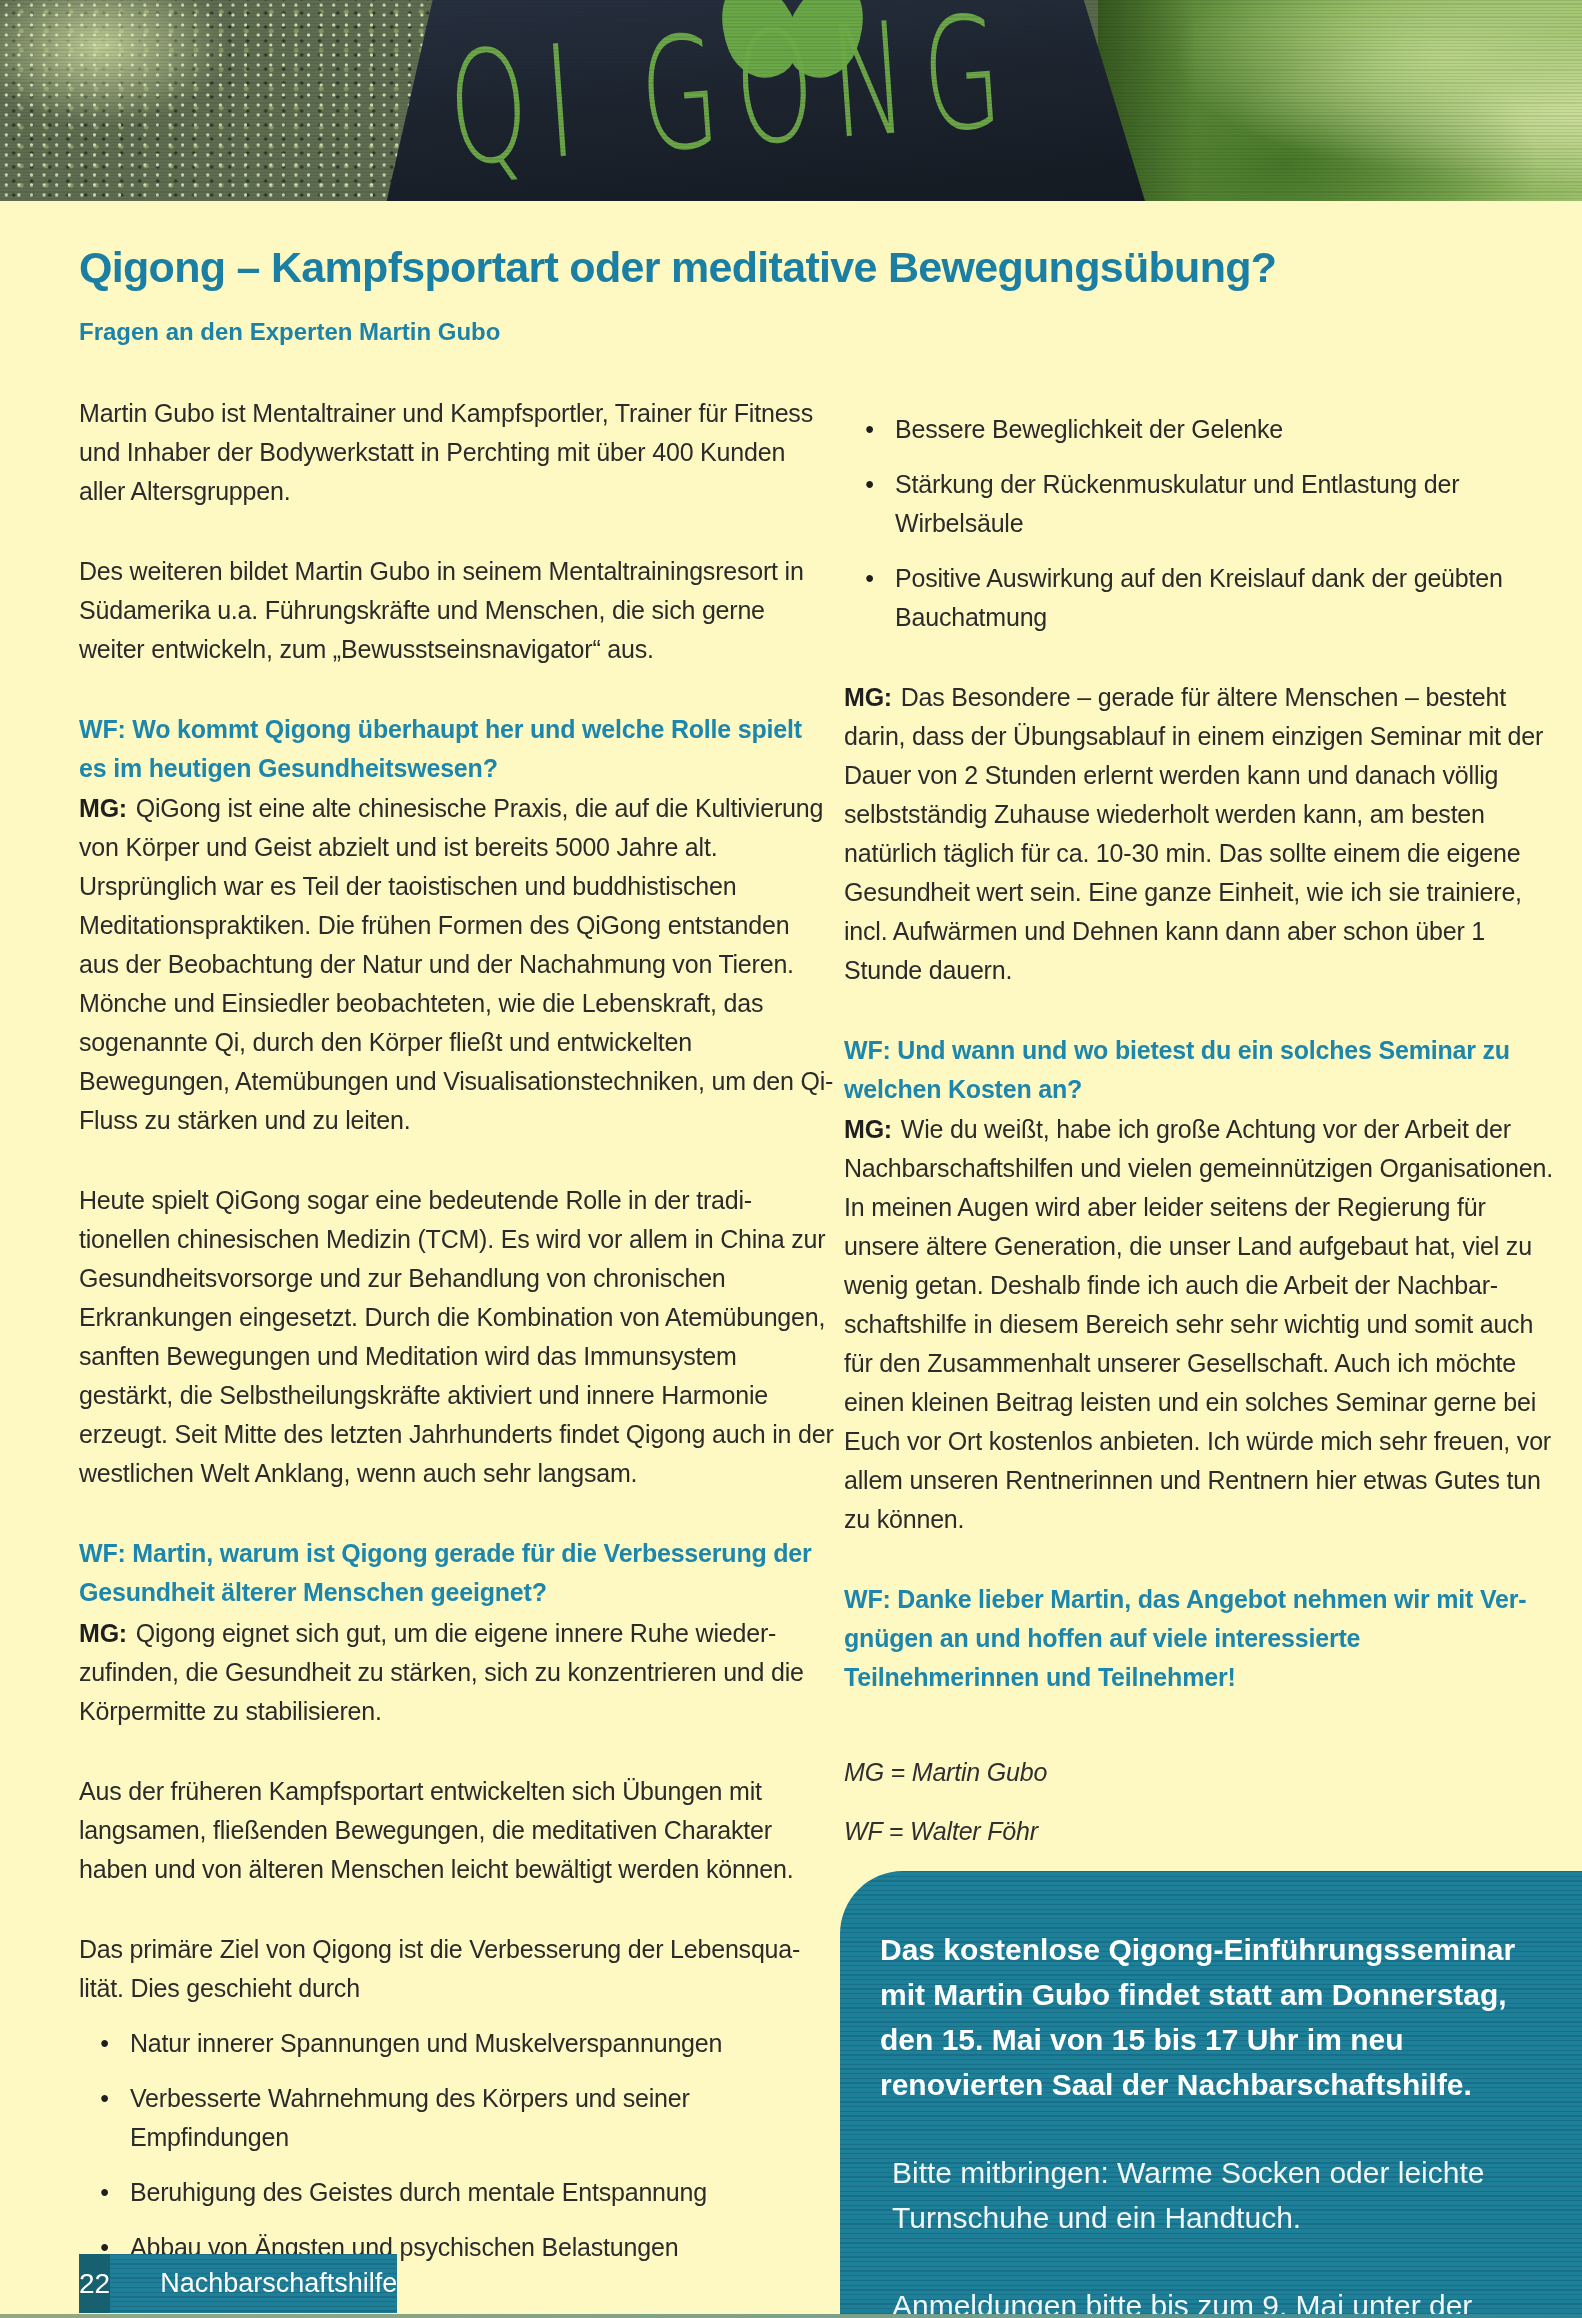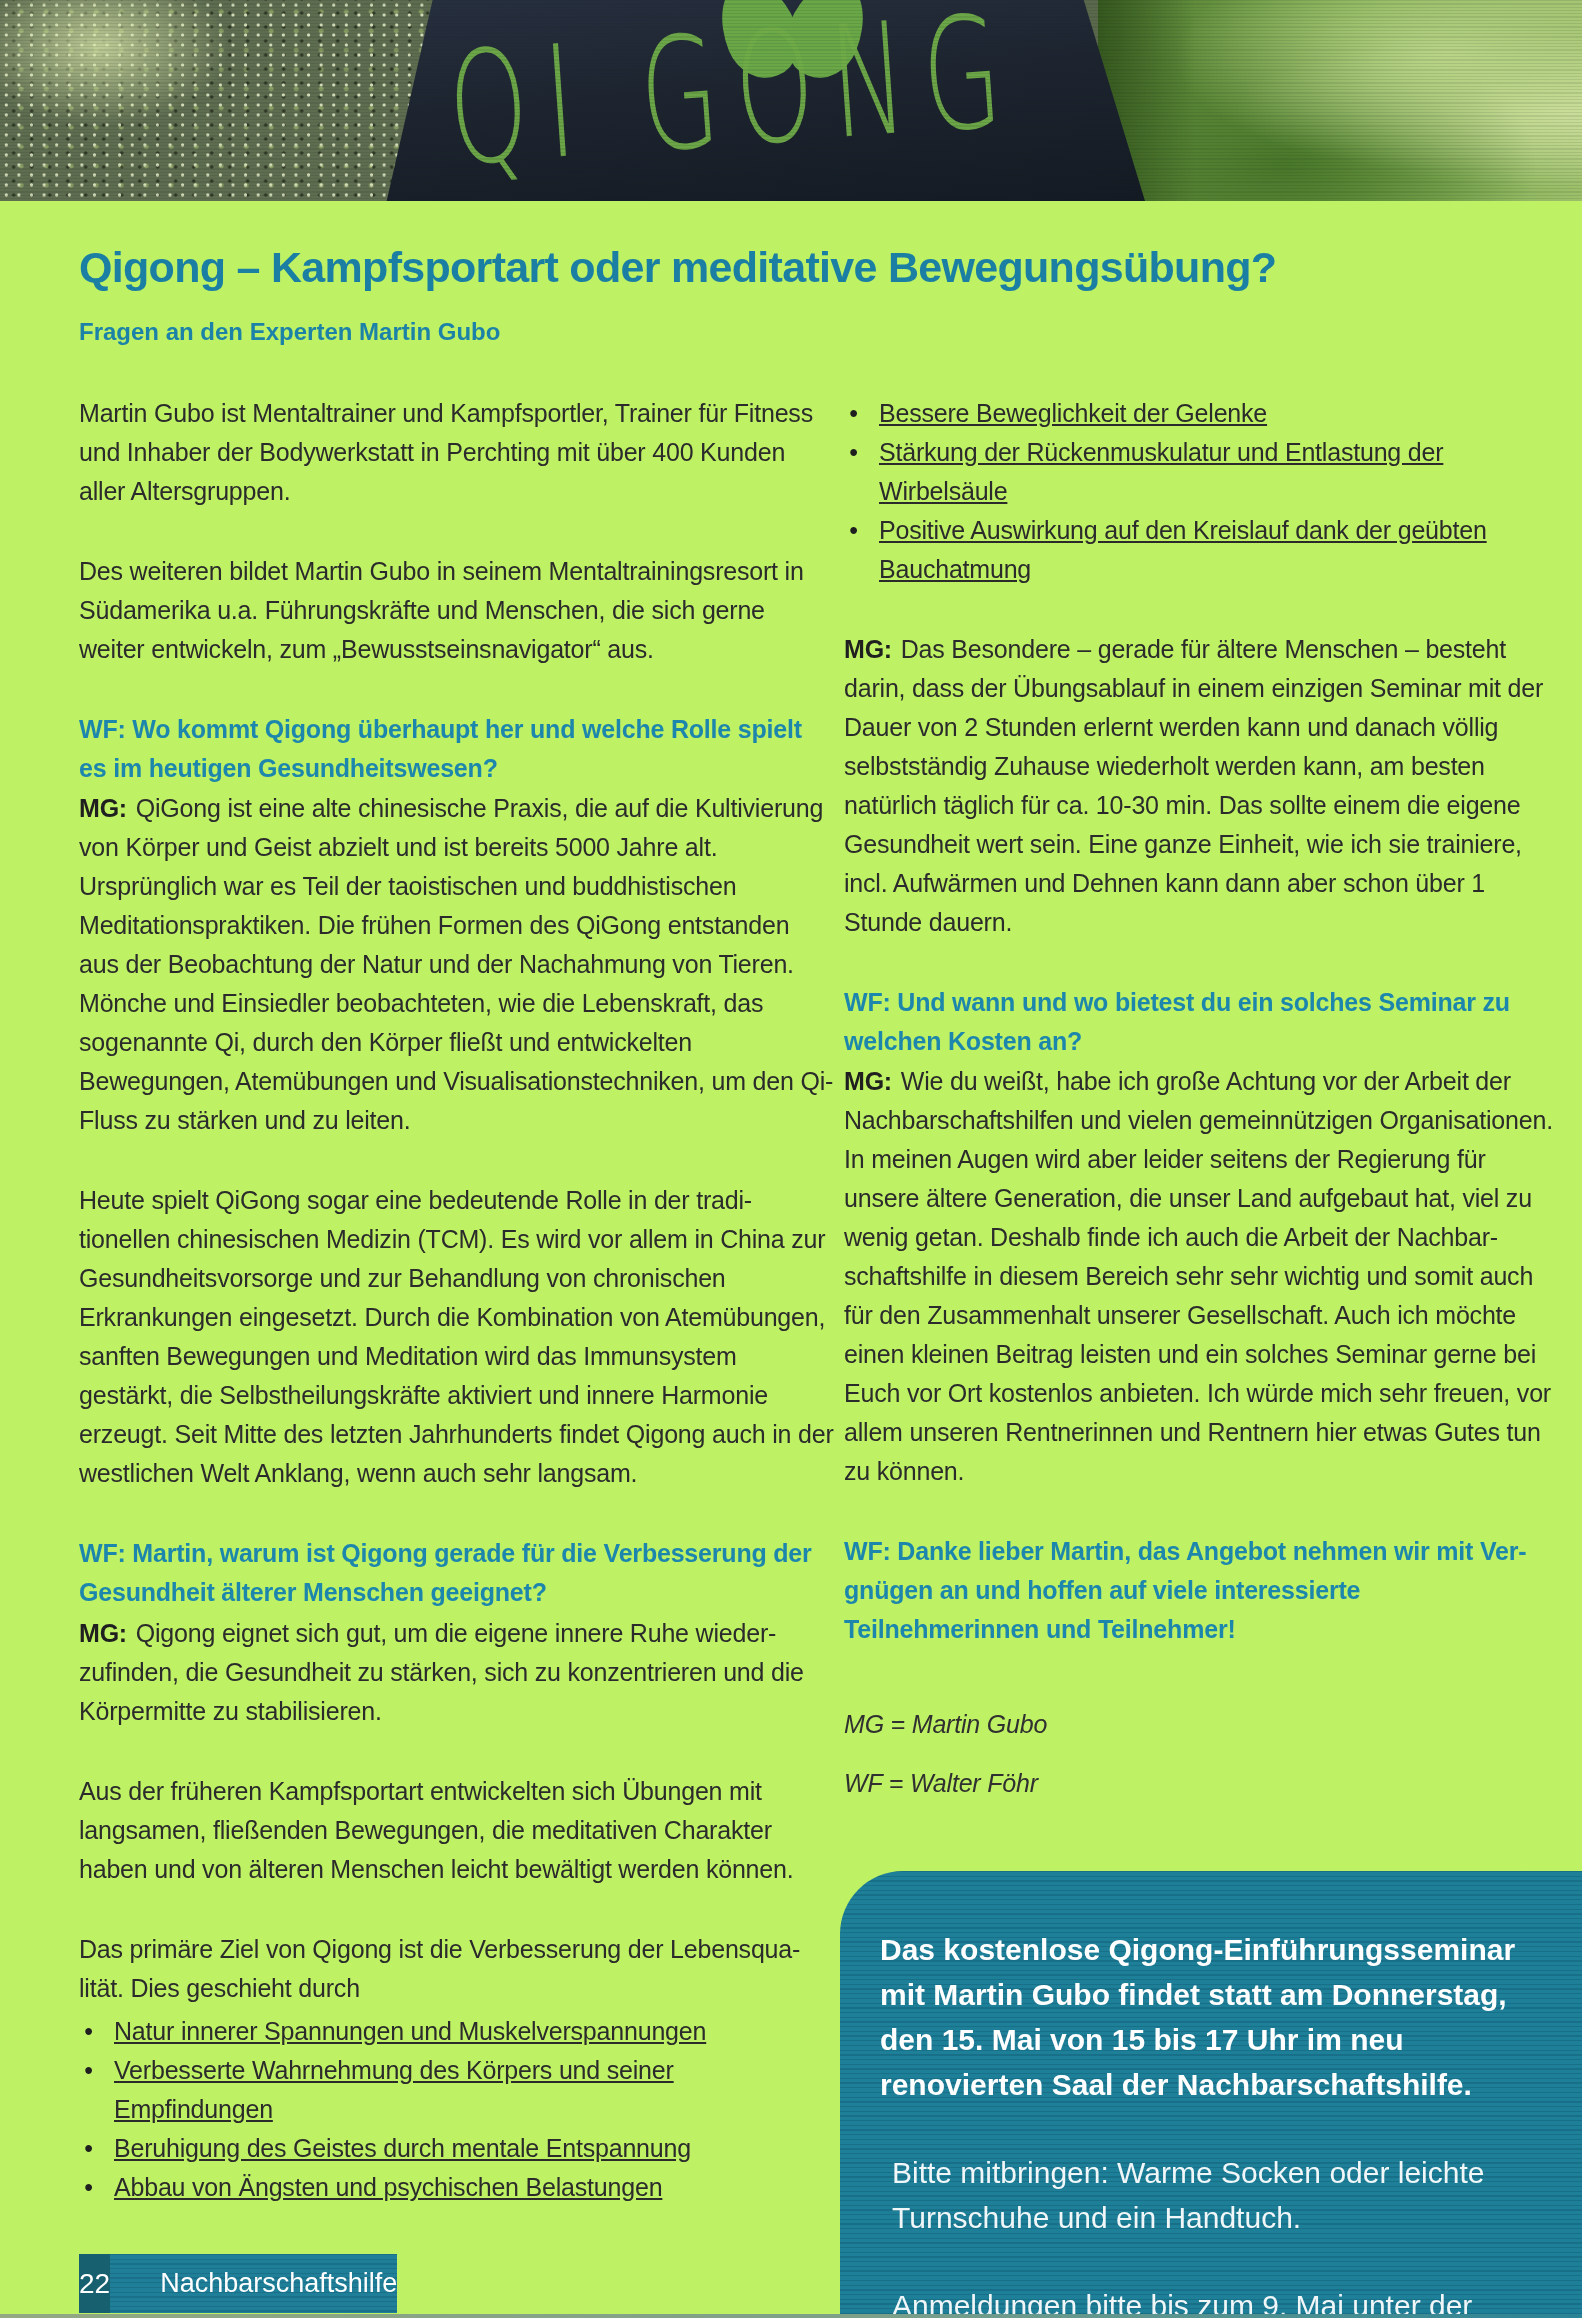--- a/index.html
+++ b/index.html
@@ -1,16 +1,16 @@
 <!DOCTYPE html>
 <html lang="de" style="font-size:10.7px"><head>
 <meta charset="utf-8">
 <style>
   html,body{margin:0;padding:0;background:#e8e8e8;}
-  .page{position:relative;width:1582px;height:2319px;background:#bef264;overflow:hidden;
+  .page{position:relative;width:1582px;height:2319px;background:#fef9c3;overflow:hidden;
         font-family:"Liberation Sans",sans-serif;color:#2b2b2b;}
 
   
   .hero{position:absolute;left:0;top:0;width:1582px;height:201px;background:#5a684c;overflow:hidden;}
   .moss{position:absolute;top:0;bottom:0;left:0;width:439px;
     background-color:#5e6c50;
     background-image:
       radial-gradient(circle, rgba(228,236,200,.85) 0 1.3px, transparent 2px),
       radial-gradient(circle, rgba(25,32,18,.7) 0 1.3px, transparent 2px),
       radial-gradient(circle, rgba(146,168,104,.8) 0 2px, transparent 2.7px);
@@ -48,21 +48,21 @@
 
   
   .col{position:absolute;top:394px;font-size:25px;line-height:39px;letter-spacing:-0.2px;}
   .col-left{left:79px;width:756px;}
   .col-right{left:844px;width:716px;}
   .body{margin:0 0 41px;}
   .q{margin:0 0 1.3px;font-weight:bold;color:#1d86ac;}
   .pfx{margin-right:0.35em;font-weight:bold;color:#1f1f1f;}
   .tight{margin-bottom:4px;}
   ul.bullets{list-style:none;margin:0 0 41px;padding:0;}
-  ul.bullets li{position:relative;padding-left:35px;margin:0;text-decoration:underline;}
+  ul.bullets li{position:relative;padding-left:35px;margin:16px;}
   ul.bullets li::before{content:"\2022";position:absolute;left:5.3px;top:0;color:#1f1f1f;}
   .legend{margin:0 0 20px;font-style:italic;color:#303030;}
   .legend-first{margin-top:56px;}
 
   
   .infobox{position:absolute;left:840px;top:1871px;right:0;bottom:5.3px;
     border-radius:63px 0 0 0;
     background-image:
       repeating-linear-gradient(180deg, rgba(10,75,96,.30) 0 1.3px, rgba(255,255,255,0) 1.3px 4.7px),
       linear-gradient(#1e7f99,#1e7f99);

